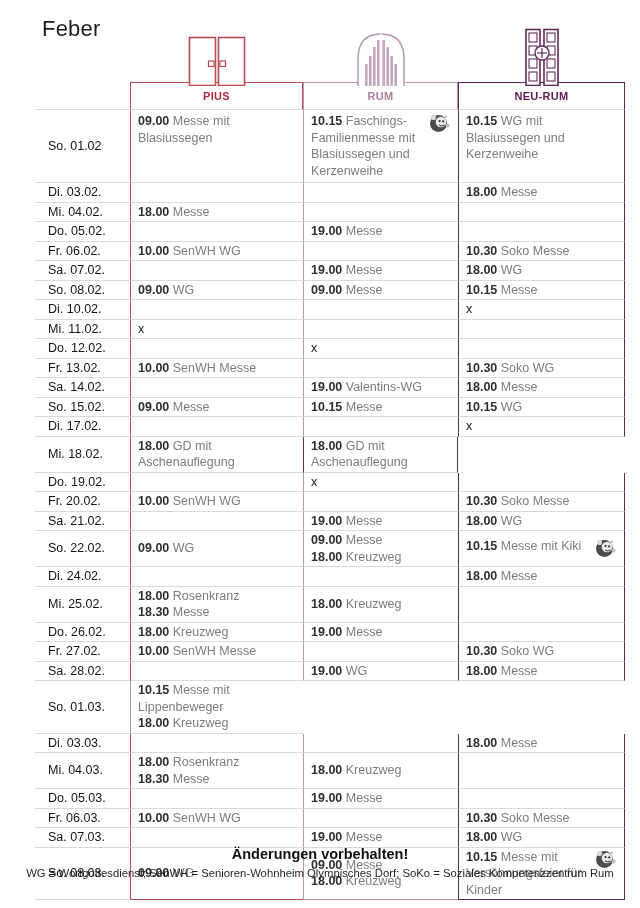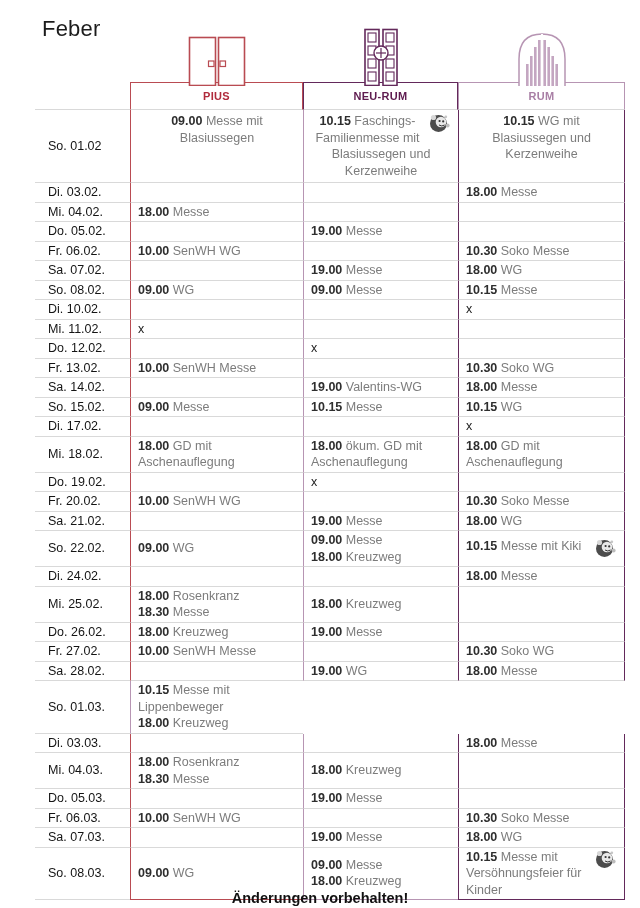--- a/index.html
+++ b/index.html
@@ -51,32 +51,32 @@
     border-bottom:1px solid var(--grayline);
     overflow:hidden;
   }
   .cell.date{
     flex-direction:row;align-items:center;justify-content:flex-start;
     padding-left:13px;font-weight:400;color:var(--date);
   }
   .col-pius{border-left:1px solid var(--red);}
   .col-rum{border-left:1px solid var(--mauve);}
   .col-neurum{border-left:1px solid var(--purple);border-right:1px solid var(--purple);}
-  .row.top .cell:not(.date){justify-content:flex-start;padding-top:3px;padding-bottom:3px;text-align:center;}
+  .row.top .cell:not(.date){justify-content:flex-start;padding-top:3px;padding-bottom:3px;}
   .row.last .col-pius{border-bottom:1px solid var(--red);}
   .row.last .col-rum{border-bottom:1px solid var(--mauve);}
   .row.last .col-neurum{border-bottom:1px solid var(--purple);}
   .entry{display:block;width:100%;}
   .entry b{font-weight:700;color:var(--time);}
   .entry .desc{color:var(--desc);}
   .xmark{color:#222;font-size:12.5px;}
   .clipart{float:right;margin-left:4px;margin-top:0;line-height:0;}
   
   .footer{position:absolute;left:0;top:846px;width:640px;text-align:center;}
-  .disclaimer{font-weight:700;font-size:14.5px;color:#111;margin-top:44px;}
+  .disclaimer{font-weight:700;font-size:14.5px;color:#111;}
   .legend{margin-top:5px;font-size:11.3px;color:#1f1f1f;}
 </style>
 </head>
 <body>
 
 <div class="page-title">Feber</div>
 
 <div class="schedule">
 
   <div class="grid-row header-row">
@@ -85,20 +85,38 @@
     <div class="hcell h-pius">
       <span class="bldg">
         <svg width="62" height="50" viewBox="0 0 62 50">
           <rect x="3.5" y="1.5" width="26" height="48" fill="#fff" stroke="#b94b52" stroke-width="1.6"></rect>
           <rect x="32.5" y="1.5" width="26" height="48" fill="#fff" stroke="#b94b52" stroke-width="1.6"></rect>
           <rect x="22.5" y="25" width="5.5" height="5.5" fill="#fff" stroke="#b94b52" stroke-width="1.2"></rect>
           <rect x="34" y="25" width="5.5" height="5.5" fill="#fff" stroke="#b94b52" stroke-width="1.2"></rect>
         </svg>
       </span>
       <span>PIUS</span>
+    </div>
+
+    <div class="hcell h-rum">
+      <span class="bldg">
+        <svg width="56" height="56" viewBox="0 0 56 56">
+          <path d="M5 56 V29 Q5 4 28 4 Q51 4 51 29 V56" fill="#fff" stroke="#b795b3" stroke-width="1.5"></path>
+          <rect x="12" y="34" width="2.6" height="22" fill="#c4a6c1"></rect>
+          <rect x="16" y="26" width="2.6" height="30" fill="#c4a6c1"></rect>
+          <rect x="20" y="17" width="2.6" height="39" fill="#c4a6c1"></rect>
+          <rect x="24" y="10" width="2.6" height="46" fill="#c4a6c1"></rect>
+          <rect x="29.4" y="10" width="2.6" height="46" fill="#c4a6c1"></rect>
+          <rect x="33.4" y="17" width="2.6" height="39" fill="#c4a6c1"></rect>
+          <rect x="37.4" y="26" width="2.6" height="30" fill="#c4a6c1"></rect>
+          <rect x="41.4" y="34" width="2.6" height="22" fill="#c4a6c1"></rect>
+          <line x1="28" y1="4" x2="28" y2="56" stroke="#fff" stroke-width="2"></line>
+        </svg>
+      </span>
+      <span>RUM</span>
     </div>
 
     <div class="hcell h-neurum">
       <span class="bldg">
         <svg width="48" height="58" viewBox="0 0 48 58">
           <rect x="8" y="1.5" width="14" height="56" fill="#fff" stroke="#63295b" stroke-width="1.6"></rect>
           <rect x="26" y="1.5" width="14" height="56" fill="#fff" stroke="#63295b" stroke-width="1.6"></rect>
           <rect x="11" y="5" width="8" height="9" fill="none" stroke="#63295b" stroke-width="1.1"></rect>
           <rect x="11" y="18" width="8" height="9" fill="none" stroke="#63295b" stroke-width="1.1"></rect>
           <rect x="11" y="31" width="8" height="9" fill="none" stroke="#63295b" stroke-width="1.1"></rect>
@@ -107,38 +125,20 @@
           <rect x="29" y="18" width="8" height="9" fill="none" stroke="#63295b" stroke-width="1.1"></rect>
           <rect x="29" y="31" width="8" height="9" fill="none" stroke="#63295b" stroke-width="1.1"></rect>
           <rect x="29" y="44" width="8" height="9" fill="none" stroke="#63295b" stroke-width="1.1"></rect>
           <circle cx="24" cy="25" r="7" fill="#fff" stroke="#63295b" stroke-width="1.4"></circle>
           <line x1="19" y1="25" x2="29" y2="25" stroke="#63295b" stroke-width="1.2"></line>
           <line x1="24" y1="20" x2="24" y2="30" stroke="#63295b" stroke-width="1.2"></line>
         </svg>
       </span>
       <span>NEU-RUM</span>
     </div>
-
-    <div class="hcell h-rum">
-      <span class="bldg">
-        <svg width="56" height="56" viewBox="0 0 56 56">
-          <path d="M5 56 V29 Q5 4 28 4 Q51 4 51 29 V56" fill="#fff" stroke="#b795b3" stroke-width="1.5"></path>
-          <rect x="12" y="34" width="2.6" height="22" fill="#c4a6c1"></rect>
-          <rect x="16" y="26" width="2.6" height="30" fill="#c4a6c1"></rect>
-          <rect x="20" y="17" width="2.6" height="39" fill="#c4a6c1"></rect>
-          <rect x="24" y="10" width="2.6" height="46" fill="#c4a6c1"></rect>
-          <rect x="29.4" y="10" width="2.6" height="46" fill="#c4a6c1"></rect>
-          <rect x="33.4" y="17" width="2.6" height="39" fill="#c4a6c1"></rect>
-          <rect x="37.4" y="26" width="2.6" height="30" fill="#c4a6c1"></rect>
-          <rect x="41.4" y="34" width="2.6" height="22" fill="#c4a6c1"></rect>
-          <line x1="28" y1="4" x2="28" y2="56" stroke="#fff" stroke-width="2"></line>
-        </svg>
-      </span>
-      <span>RUM</span>
-    </div>
   </div>
 
   <div>
       <div class="grid-row row top">
         <div class="cell date">So. 01.02</div>
         <div class="cell col-pius">
           <div class="entry"><b>09.00</b><span class="desc"> Messe mit Blasiussegen</span></div>
         </div>
         <div class="cell col-rum">
           <div class="entry"><span class="clipart"><svg width="23" height="21" viewBox="0 0 23 21">
@@ -274,23 +274,20 @@
         <div class="cell col-rum"></div>
         <div class="cell col-neurum">
           <span class="xmark">x</span>
         </div>
       </div>
       <div class="grid-row row">
         <div class="cell date">Mi. 18.02.</div>
         <div class="cell col-pius">
           <div class="entry"><b>18.00</b><span class="desc"> GD mit Aschenauflegung</span></div>
         </div>
-        <div class="cell col-rum">
-          <div class="entry"><b>18.00</b><span class="desc"> ökum. GD mit Aschenauflegung</span></div>
-        </div>
         <div class="cell col-neurum">
           <div class="entry"><b>18.00</b><span class="desc"> GD mit Aschenauflegung</span></div>
         </div>
       </div>
       <div class="grid-row row">
         <div class="cell date">Do. 19.02.</div>
         <div class="cell col-pius"></div>
         <div class="cell col-rum">
           <span class="xmark">x</span>
         </div>

